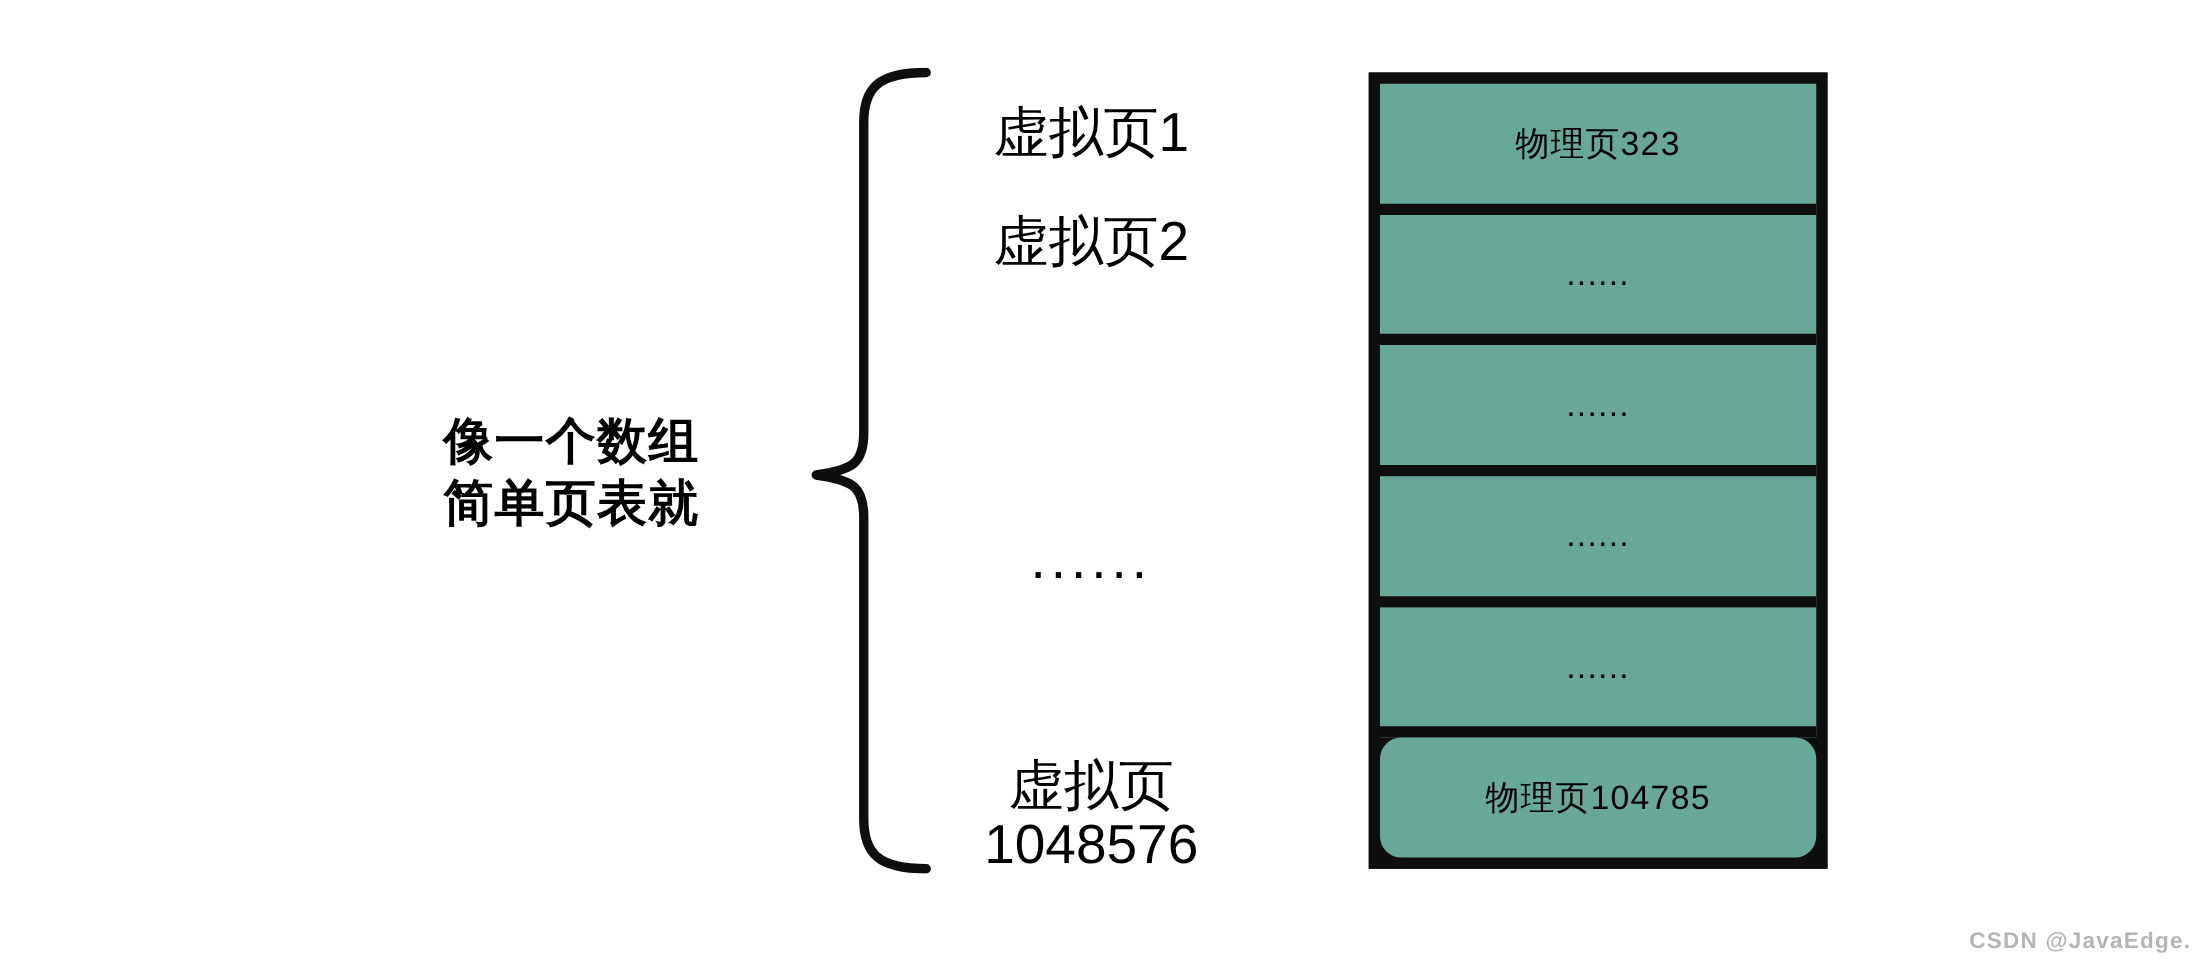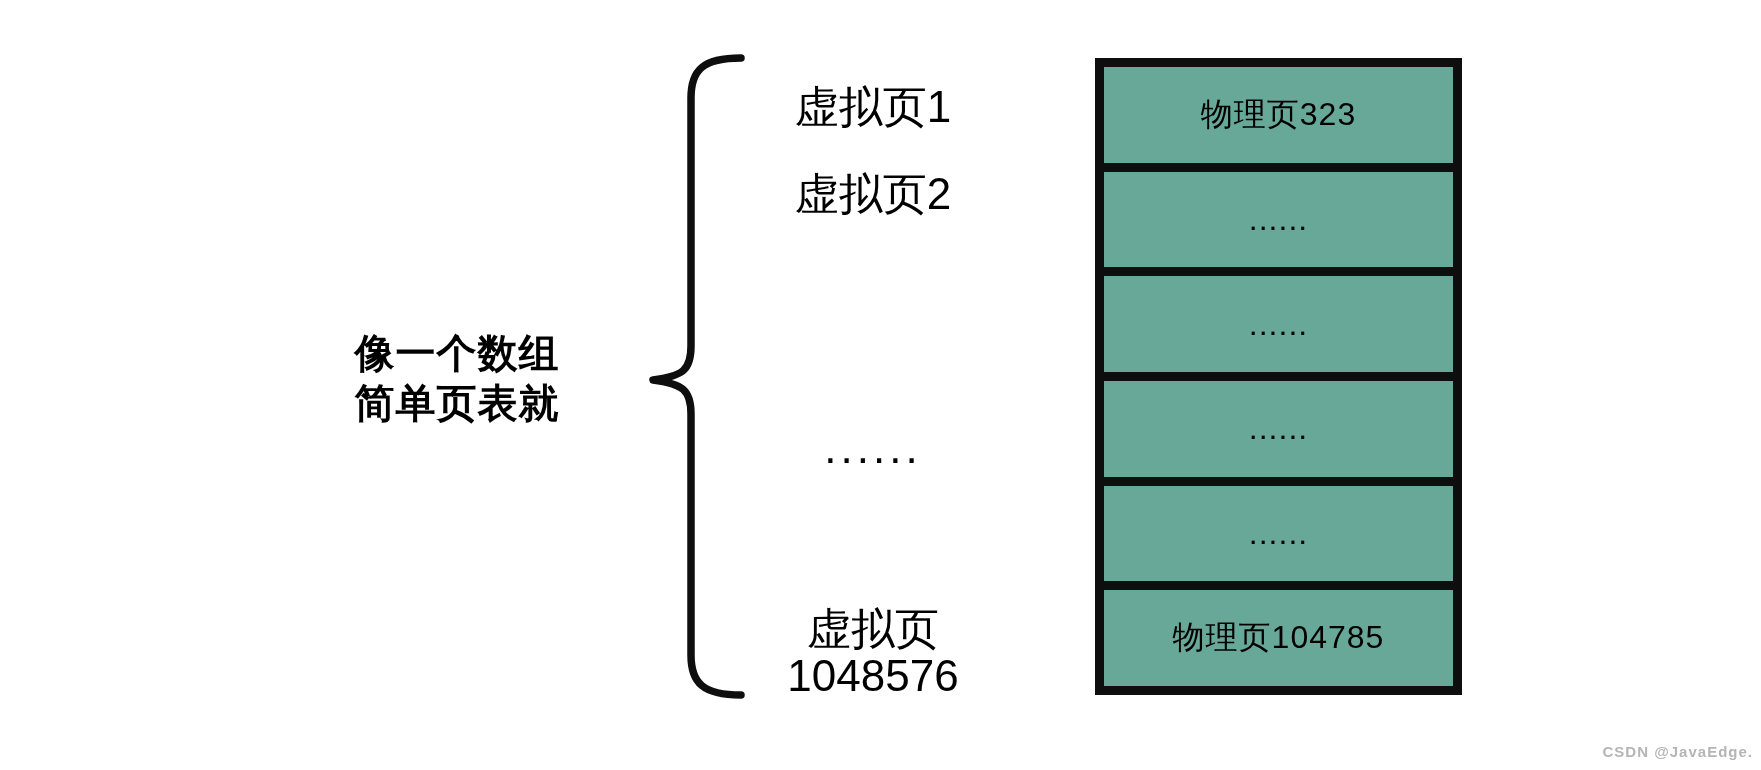--- a/index.html
+++ b/index.html
@@ -48,38 +48,38 @@
     box-sizing:border-box;
     border:9px solid var(--line-color);
     display:flex;flex-direction:column;
     background:var(--line-color);
   }
   .prow{
     flex:1 1 0;
     background:var(--cell-fill);
     border-bottom:9px solid var(--line-color);
     display:flex;align-items:center;justify-content:center;
-    font-size:32px;font-weight:500;color:#000;
+    font-size:27px;font-weight:500;color:#000;
     letter-spacing:1px;
   }
-  .prow:last-child{border-bottom:none;}
+  .prow:last-child{border-bottom:none;border-radius:17px;}
   
   .wm-main{
     position:absolute;
     right:10px;top:697px;
     width:500px;text-align:right;
     font-size:45px;line-height:46px;
     font-weight:bold;color:#161616;
     letter-spacing:1px;
   }
   .wm-sub{
     position:absolute;
     right:8px;top:742px;
     width:400px;text-align:right;
-    font-size:15px;line-height:20px;
+    font-size:18px;line-height:20px;
     font-weight:bold;color:#b5b5b5;
     letter-spacing:1px;
   }
 </style>
 </head>
 <body>
 
 <div class="canvas">
 
   <div class="left-note">

